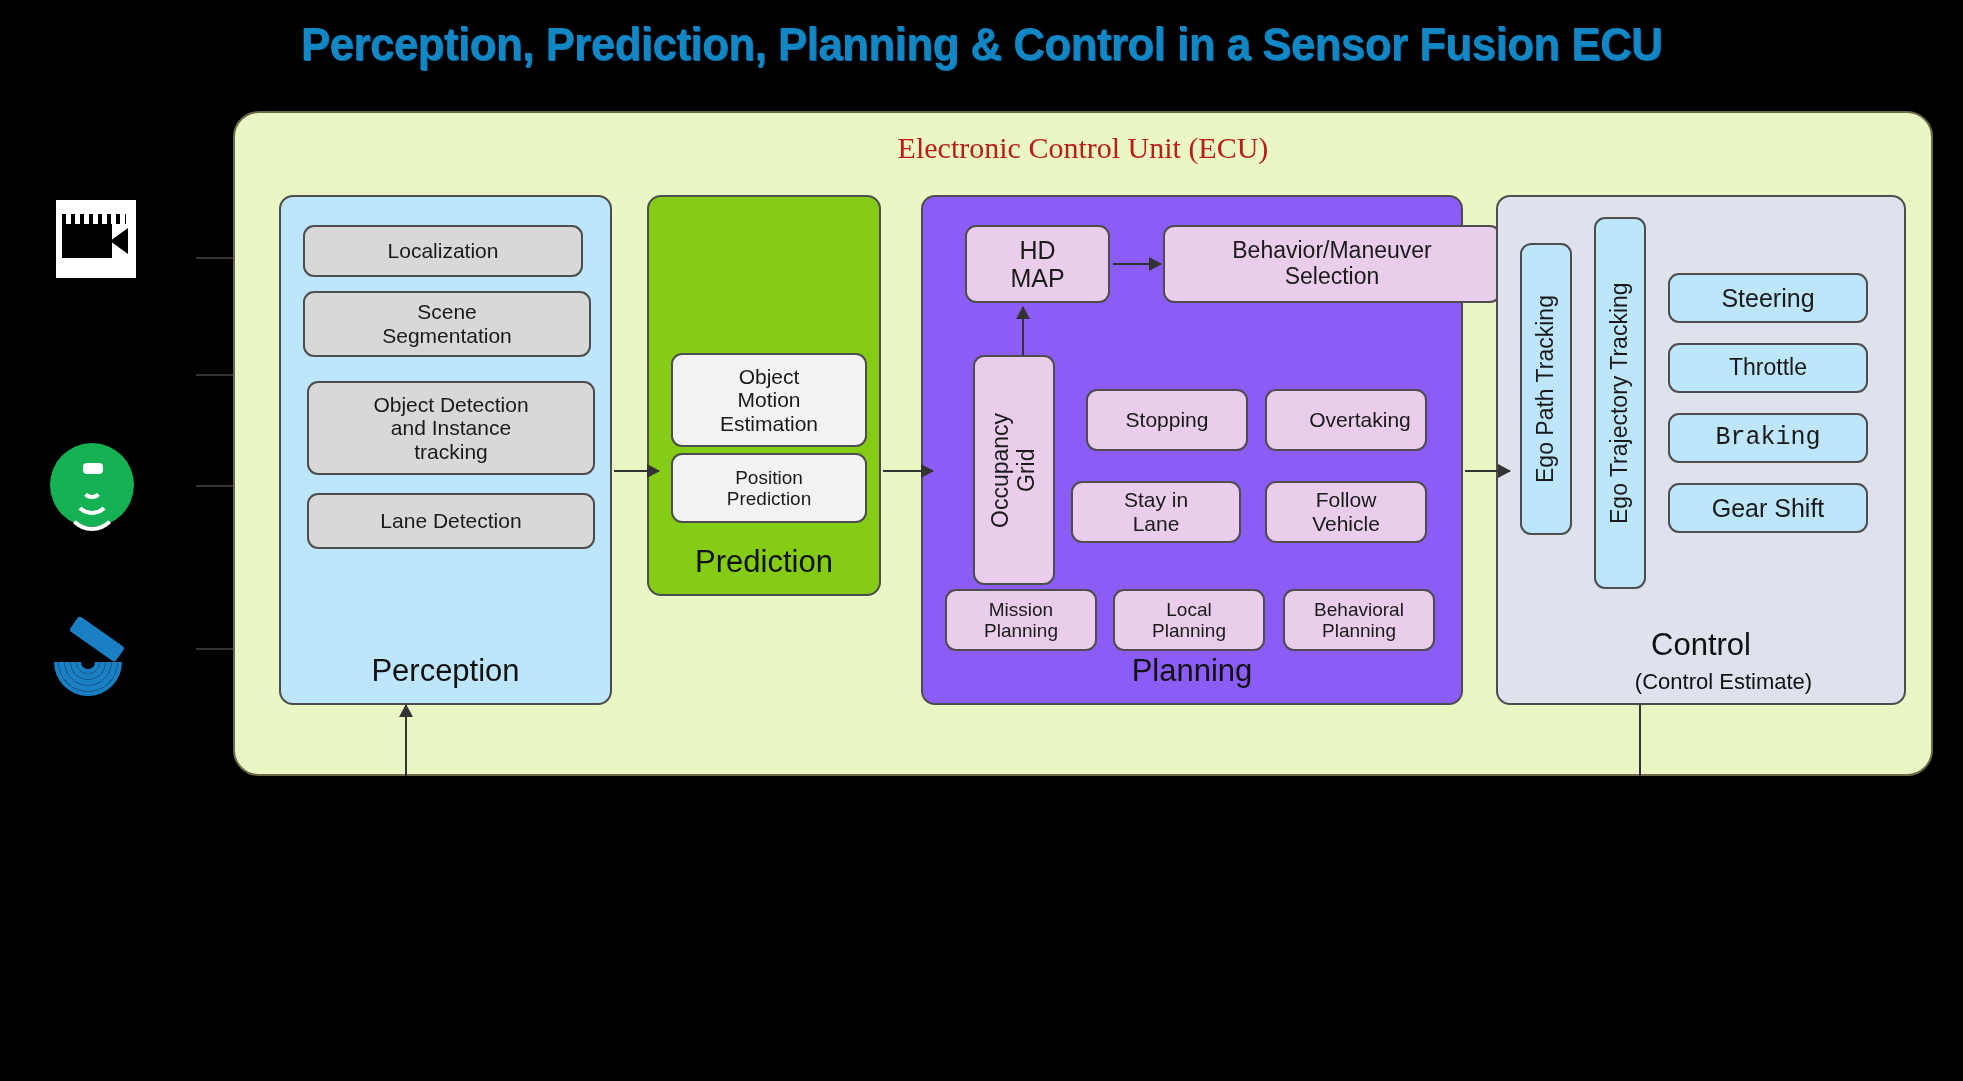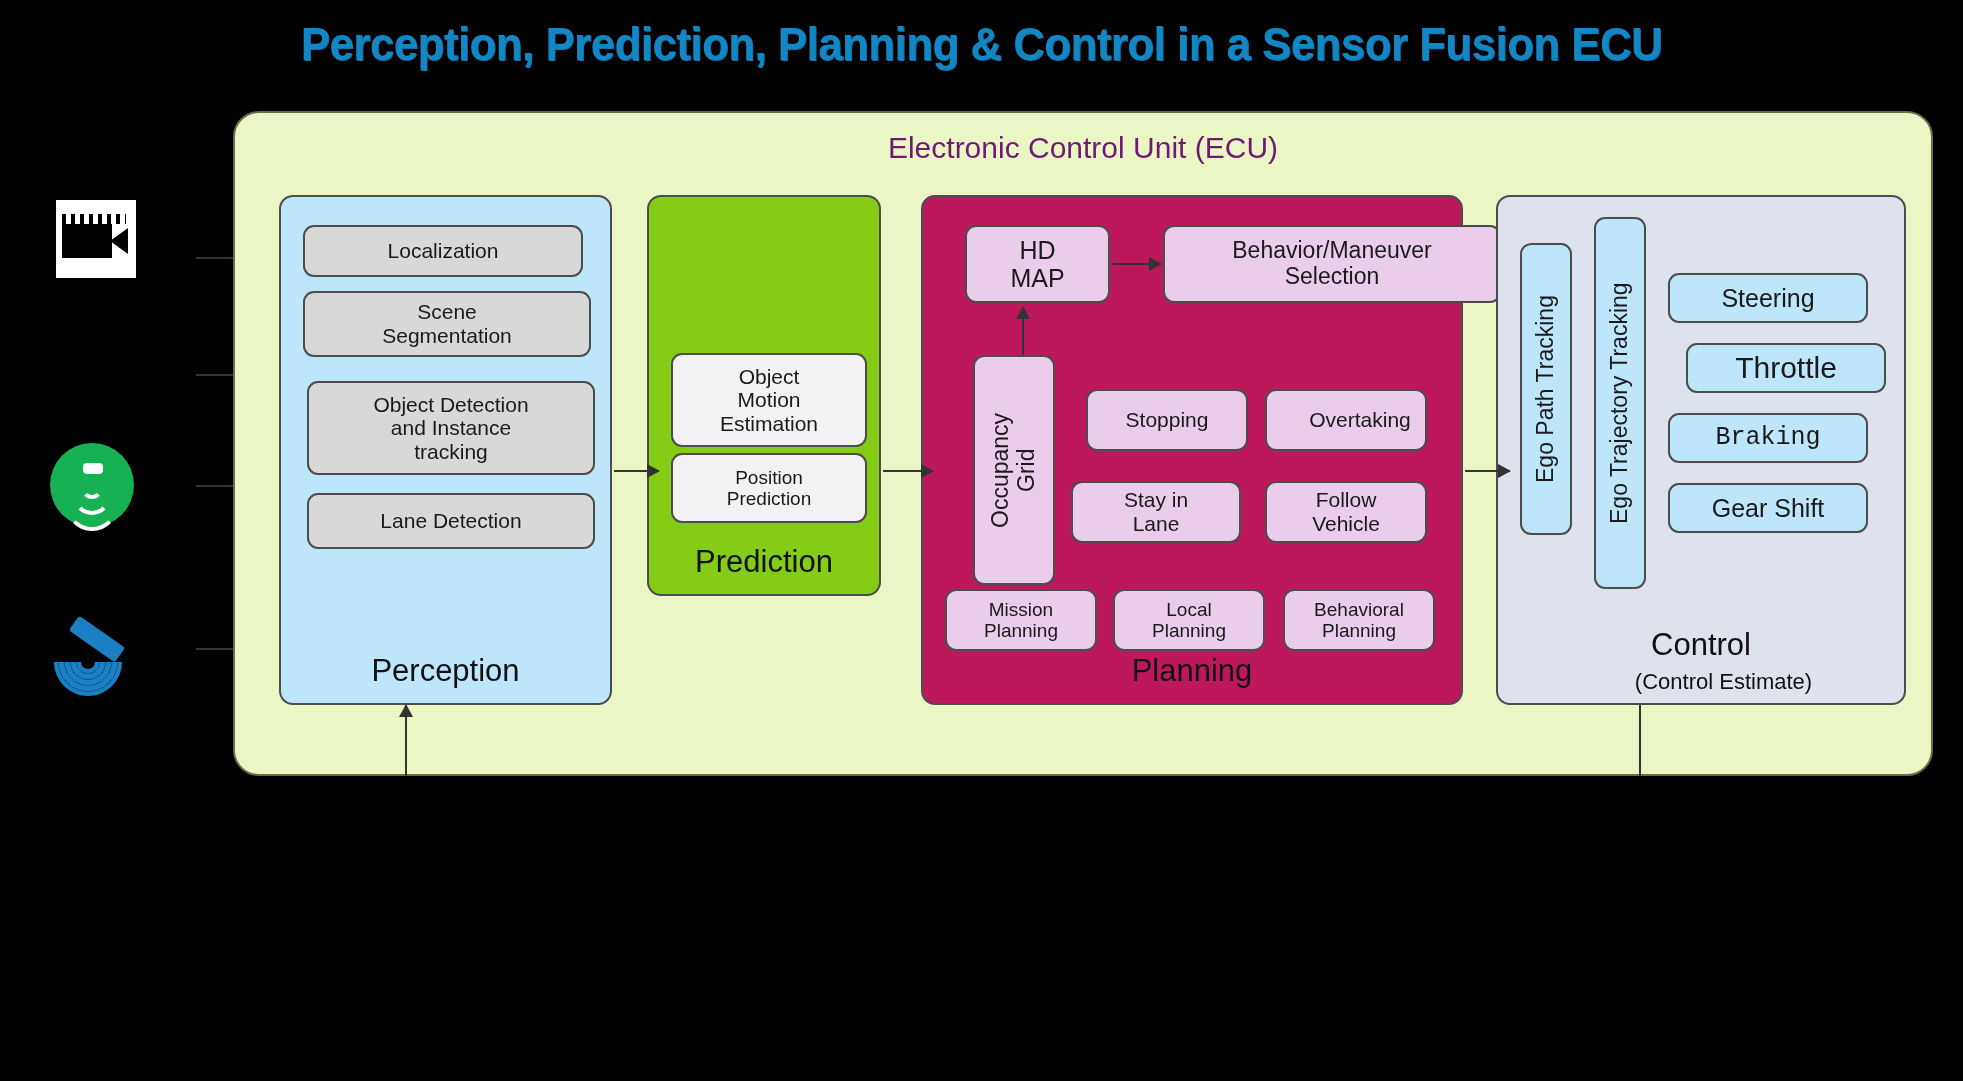--- a/index.html
+++ b/index.html
@@ -60,33 +60,33 @@
   .lidar-hub { position: absolute; left: 33px; top: 47px; width: 14px; height: 14px;
                border-radius: 50%; background: #000; }
 
   
   .ecu {
     position: absolute; left: 233px; top: 111px; width: 1700px; height: 665px;
     background: #eaf7c4; border: 2px solid #6b6b4a; border-radius: 26px;
   }
   .ecu-title {
     position: absolute; left: 0; top: 18px; width: 100%;
-    text-align: center; font-size: 30px; color: #701a75;
+    text-align: center; font-size: 30px; color: #b91c1c; font-family: Liberation Serif, serif;
   }
 
   
   .stage-box { position: absolute; border: 2px solid #4d4d4d; border-radius: 14px; }
   .stage-label {
     position: absolute; left: 0; bottom: 14px; width: 100%;
     text-align: center; font-size: 31px; color: #111;
   }
 
   .perception { left: 44px; top: 82px; width: 333px; height: 510px; background: #bde6fb; }
   .prediction { left: 412px; top: 82px; width: 234px; height: 401px; background: #84cc16; }
-  .planning   { left: 686px; top: 82px; width: 542px; height: 510px; background: #be185d; }
+  .planning   { left: 686px; top: 82px; width: 542px; height: 510px; background: #8b5cf6; }
   .control    { left: 1261px; top: 82px; width: 410px; height: 510px; background: #dde2ec; }
 
   
   .chip {
     position: absolute; border: 2px solid #4d4d4d; border-radius: 11px;
     display: flex; align-items: center; justify-content: center; text-align: center;
     color: #1a1a1a; line-height: 1.12; padding: 2px 4px;
   }
   .chip-grey  { background: #d8d8d8; }
   .chip-white { background: #f2f2f4; }
@@ -192,21 +192,21 @@
 Planning</div>
 
       <div class="stage-label">Planning</div>
     </div>
 
     <div class="stage-box control">
       <div class="chip chip-blue vert" style="left:22px; top:46px; width:52px; height:292px; font-size:23px;">Ego Path Tracking</div>
       <div class="chip chip-blue vert" style="left:96px; top:20px; width:52px; height:372px; font-size:23px;">Ego Trajectory Tracking</div>
 
       <div class="chip chip-blue" style="left:170px; top:76px; width:200px; height:50px; font-size:25px;">Steering</div>
-      <div class="chip chip-blue" style="left:170px; top:146px; width:200px; height:50px; font-size:30px;margin-left:18px;">Throttle</div>
+      <div class="chip chip-blue" style="left:170px; top:146px; width:200px; height:50px; font-size:23px;">Throttle</div>
       <div class="chip chip-blue" style="left:170px; top:216px; width:200px; height:50px; font-size:25px;font-family:Liberation Mono, monospace;">Braking</div>
       <div class="chip chip-blue" style="left:170px; top:286px; width:200px; height:50px; font-size:25px;">Gear Shift</div>
 
       <div class="stage-label" style="bottom:40px;">Control</div>
       <div class="stage-label" style="bottom:8px; font-size:22px;padding-left:45px;">(Control Estimate)</div>
     </div>
 
     <div class="arrow-h" style="left:379px; top:357px; width:45px;"></div>
     <div class="arrow-h" style="left:648px; top:357px; width:50px;"></div>
     <div class="arrow-h" style="left:1230px; top:357px; width:45px;"></div>

